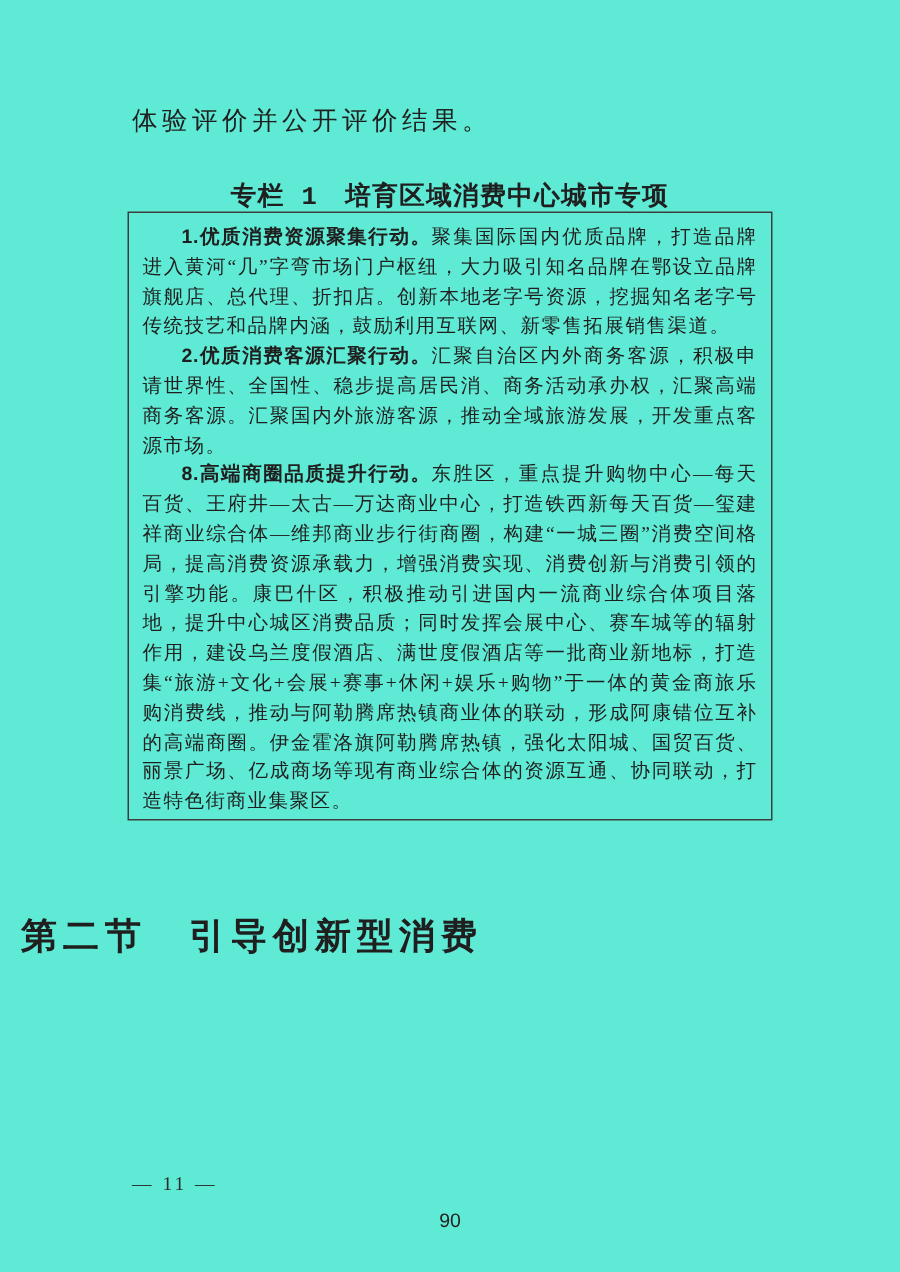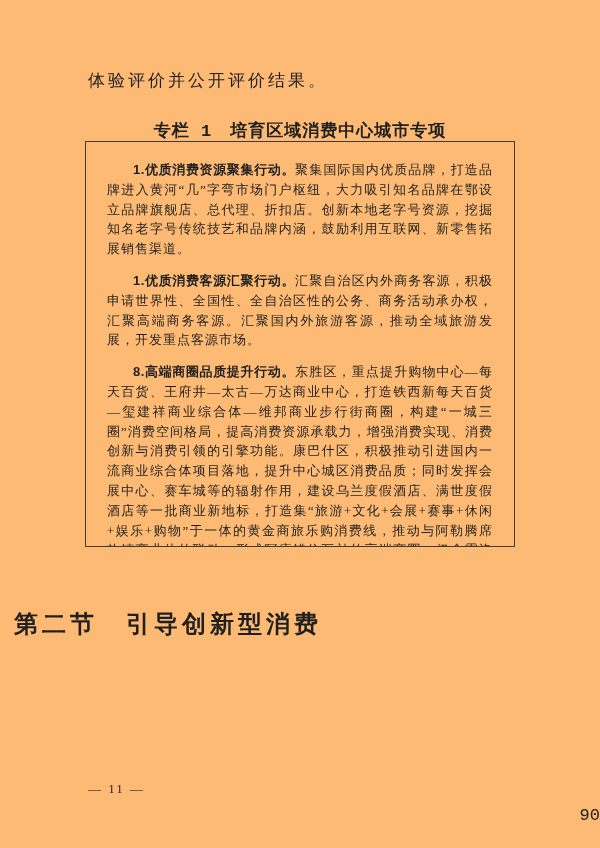--- a/index.html
+++ b/index.html
@@ -1,20 +1,20 @@
 <!DOCTYPE html>
 <html><head>
 <meta charset="utf-8">
 <style>
   html,body{margin:0;padding:0;background:#e8e8e8;}
   .page{
     position:relative;
     width:600px;height:848px;
     margin:0 auto;
-    background:#fdba74;
+    background:#5eead4;
     color:#1f1f1f;
     font-family:"Liberation Serif","DejaVu Serif",serif;
     overflow:hidden;
   }
   .intro{
     position:absolute;left:88px;top:68px;width:430px;
     margin:0;font-size:17px;letter-spacing:3px;line-height:26px;
   }
   .box-title{
     position:absolute;left:0;top:119px;width:100%;
@@ -22,58 +22,58 @@
     font-family:Liberation Mono, monospace;
     font-size:17px;font-weight:bold;letter-spacing:1px;
   }
   .column-box{
     position:absolute;left:85px;top:141px;width:430px;height:406px;
     box-sizing:border-box;border:1px solid #3c3c3c;
     padding:6px 9px 4px 9px;
     font-size:13px;line-height:19.8px;letter-spacing:1px;
     text-align:justify;overflow:hidden;
   }
-  .box-para{margin:12px;text-indent:2em;}
+  .box-para{margin:0;text-indent:2em;}
   .box-para .lead{
     font-family:"Liberation Sans","DejaVu Sans",sans-serif;
     font-weight:bold;letter-spacing:0.5px;
   }
   .section-heading{
     position:absolute;left:0;top:594px;width:100%;
     margin:14px;
     font-size:24px;font-weight:bold;letter-spacing:4px;
   }
   .body-para{
     position:absolute;left:88px;top:650px;width:426px;
     margin:0;font-size:19px;line-height:29px;
     letter-spacing:1.5px;text-align:justify;text-indent:2em;
   }
   .footer-label{
     position:absolute;left:88px;top:781px;
     font-size:13px;letter-spacing:2px;color:#2a2a2a;
   }
   .bottom-number{
     position:absolute;left:0;top:806px;width:100%;
-    text-align:right;
-    font-family:Liberation Mono, monospace;
-    font-size:17px;color:#222222;
+    text-align:center;
+    font-family:Liberation Sans, sans-serif;
+    font-size:13px;color:#222222;
   }
 </style>
 </head>
 <body>
 
 <div class="page">
 
   <p class="intro">体验评价并公开评价结果。</p>
 
   <h2 class="box-title">专栏 1　培育区域消费中心城市专项</h2>
 
   <div class="column-box">
     <p class="box-para"><span class="lead">1.优质消费资源聚集行动。</span><span>聚集国际国内优质品牌，打造品牌进入黄河“几”字弯市场门户枢纽，大力吸引知名品牌在鄂设立品牌旗舰店、总代理、折扣店。创新本地老字号资源，挖掘知名老字号传统技艺和品牌内涵，鼓励利用互联网、新零售拓展销售渠道。</span></p>
-    <p class="box-para"><span class="lead">1.优质消费客源汇聚行动。</span><span>汇聚自治区内外商务客源，积极申请世界性、全国性、全自治区性的公务、商务活动承办权，汇聚高端商务客源。汇聚国内外旅游客源，推动全域旅游发展，开发重点客源市场。</span></p>
+    <p class="box-para"><span class="lead">2.优质消费客源汇聚行动。</span><span>汇聚自治区内外商务客源，积极申请世界性、全国性、稳步提高居民消、商务活动承办权，汇聚高端商务客源。汇聚国内外旅游客源，推动全域旅游发展，开发重点客源市场。</span></p>
     <p class="box-para"><span class="lead">8.高端商圈品质提升行动。</span><span>东胜区，重点提升购物中心—每天百货、王府井—太古—万达商业中心，打造铁西新每天百货—玺建祥商业综合体—维邦商业步行街商圈，构建“一城三圈”消费空间格局，提高消费资源承载力，增强消费实现、消费创新与消费引领的引擎功能。康巴什区，积极推动引进国内一流商业综合体项目落地，提升中心城区消费品质；同时发挥会展中心、赛车城等的辐射作用，建设乌兰度假酒店、满世度假酒店等一批商业新地标，打造集“旅游+文化+会展+赛事+休闲+娱乐+购物”于一体的黄金商旅乐购消费线，推动与阿勒腾席热镇商业体的联动，形成阿康错位互补的高端商圈。伊金霍洛旗阿勒腾席热镇，强化太阳城、国贸百货、丽景广场、亿成商场等现有商业综合体的资源互通、协同联动，打造特色街商业集聚区。</span></p>
     <p class="box-para"><span class="lead">4.本土特色品牌推广行动。</span><span>借鉴“沙县小吃”模式，市、旗区两级分别设立推广基金，联合向南方市场推广鄂尔多斯羊肉，打造鄂尔多斯羊肉品牌，并以此为依托，推动更多优质农畜产品走向全国。</span></p>
   </div>
 
   <h2 class="section-heading">第二节　引导创新型消费</h2>
 
 
   <div class="footer-label">— 11 —</div>
 
   <div class="bottom-number">90</div>

